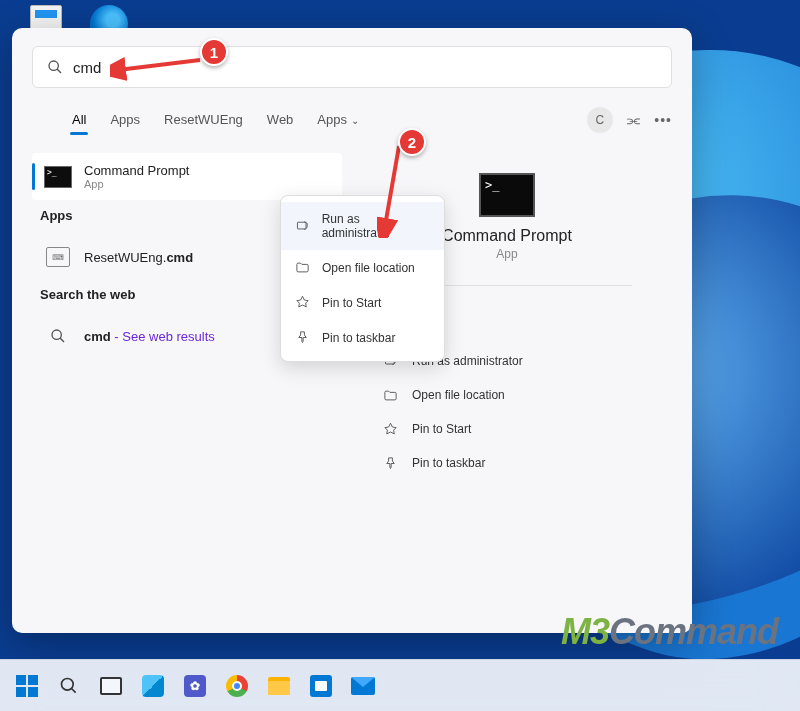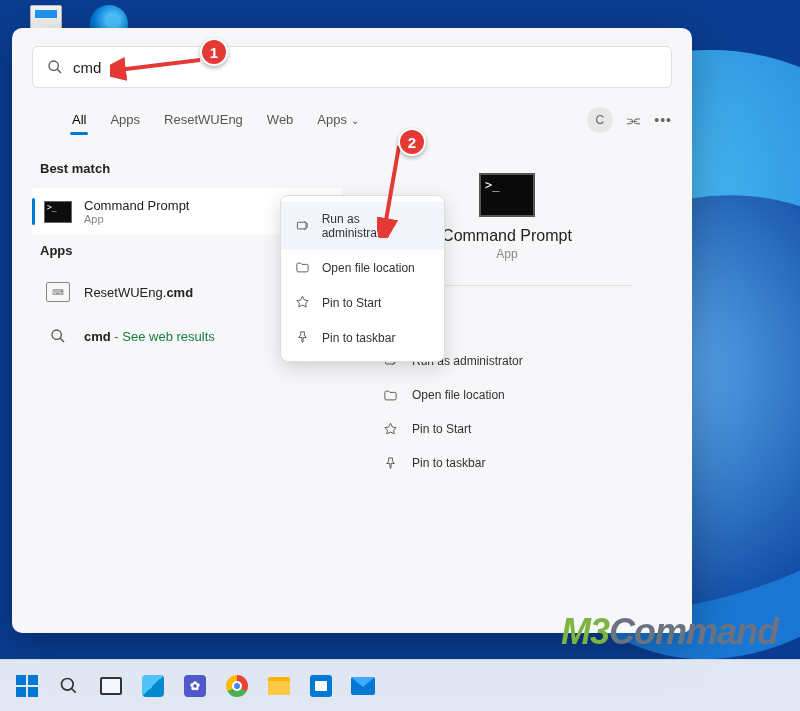--- a/index.html
+++ b/index.html
@@ -125,51 +125,51 @@
     <div class="tab"><span>Apps</span><span class="chev">⌄</span></div>
     <div class="tabs-right">
       <div class="avatar-c">C</div>
       <div style="font-size:15px;color:#666">⫘</div>
       <div class="ellipsis">•••</div>
     </div>
   </div>
 
   <div class="results-area">
     <div class="left-col">
-      <div class="section-label">Best match</div>
       <div class="result-item selected">
         <div class="result-icon">
             <div class="cmd-icon-sm"></div>
           </div>
         <div class="result-text">
           <div class="title">Command Prompt</div>
           <div class="sub">App</div>
         </div>
       </div>
 
       <div class="section-label">Apps</div>
       <div class="result-item">
         <div class="result-icon">
             <div class="file-icon">⌨</div>
           </div>
         <div class="result-text">
           <div class="title"><span>ResetWUEng.</span><b>cmd</b></div>
         </div>
       </div>
 
+      <div class="section-label">Search the web</div>
       <div class="result-item web-result">
         <div style="display:flex;align-items:center;gap:12px">
           <div class="result-icon">
               <svg viewBox="0 0 24 24" fill="none" stroke="#555" stroke-width="2" width="16" height="16">
                 <circle cx="10" cy="10" r="7"></circle>
                 <line x1="21" y1="21" x2="15" y2="15"></line>
               </svg>
             </div>
           <div class="result-text">
-              <div class="title"><b>cmd</b><span style="color:#15803d"> - See web results</span></div>
+              <div class="title"><b>cmd</b><span style="color:#6d28d9"> - See web results</span></div>
             </div>
         </div>
         <div class="chev-r">›</div>
       </div>
     </div>
 
     <div class="right-col">
       <div class="detail-icon"></div>
       <div class="detail-title">Command Prompt</div>
       <div class="detail-sub">App</div>

